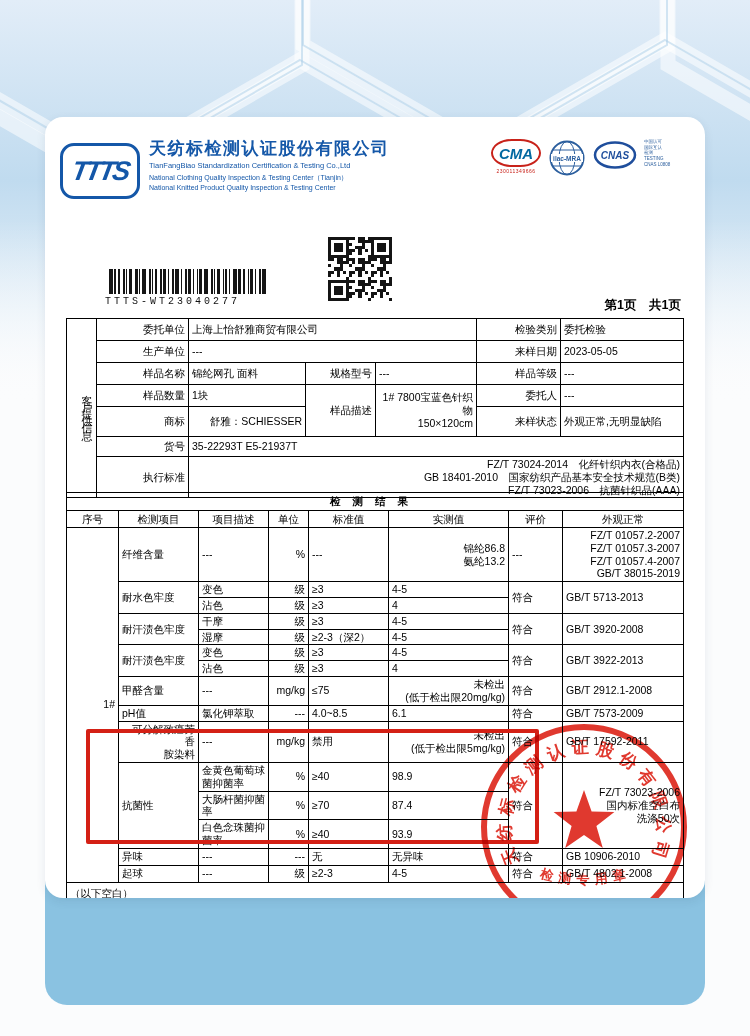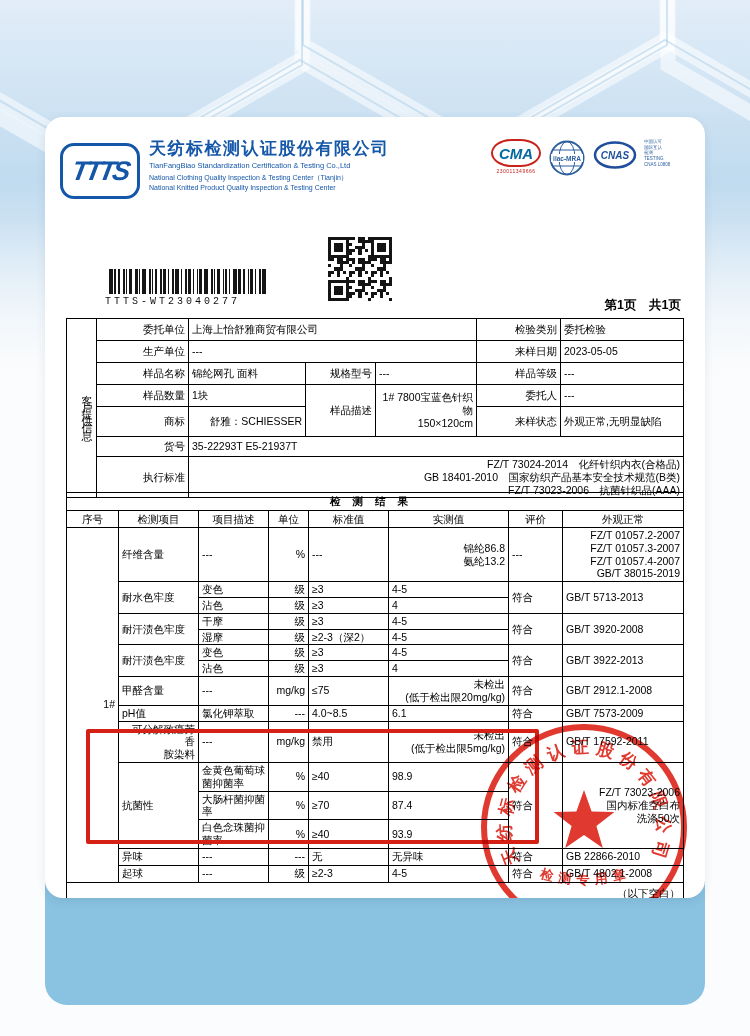--- a/index.html
+++ b/index.html
@@ -45,21 +45,21 @@
   .results{top:375px;width:617px;}
   .c{text-align:right;}
   .pre{white-space:pre-line;text-align:right;}
   .vert{writing-mode:vertical-rl;text-orientation:upright;letter-spacing:7px;font-size:11px;display:inline-block;}
   .title-cell{font-weight:bold;font-size:12.5px;letter-spacing:12px;text-align:center;}
   .hdr td{text-align:center;}
   .m10{font-size:10px;}
   .rh22{height:22px}.rh30{height:30px}.rh20{height:20px}.rh38{height:38px}
   .rh18{height:18px}.rh17{height:17px}.rh52{height:52px}.rh14{height:14px}
   .rh28{height:28px}.rh16{height:16px}.rh23{height:23px}
-  .blank-cell{text-align:right;border-left:1px solid #000;border-right:1px solid #000;}
+  .blank-cell{text-align:left;border-left:1px solid #000;border-right:1px solid #000;}
   
   .red-box{position:absolute;left:41px;top:612px;width:445px;height:107px;border:4px solid #d42015;
     border-radius:2px;z-index:5;pointer-events:none;}
   .stamp{position:absolute;left:429px;top:600px;z-index:6;mix-blend-mode:multiply;opacity:.9;pointer-events:none;}
 </style>
 </head>
 <body>
 
 <svg class="bg-hex" viewBox="0 0 750 400">
   <defs>
@@ -559,21 +559,21 @@
       <td>≥40</td>
       <td>93.9</td>
     </tr>
     <tr class="rh17">
       <td>异味</td>
       <td>---</td>
       <td class="c">---</td>
       <td>无</td>
       <td>无异味</td>
       <td>符合</td>
-      <td class="m10">GB 22866-2010</td>
+      <td class="m10">GB 10906-2010</td>
     </tr>
     <tr class="rh17">
       <td>起球</td>
       <td>---</td>
       <td class="c">级</td>
       <td>≥2-3</td>
       <td>4-5</td>
       <td>符合</td>
       <td class="m10">GB/T 4802.1-2008</td>
     </tr>

